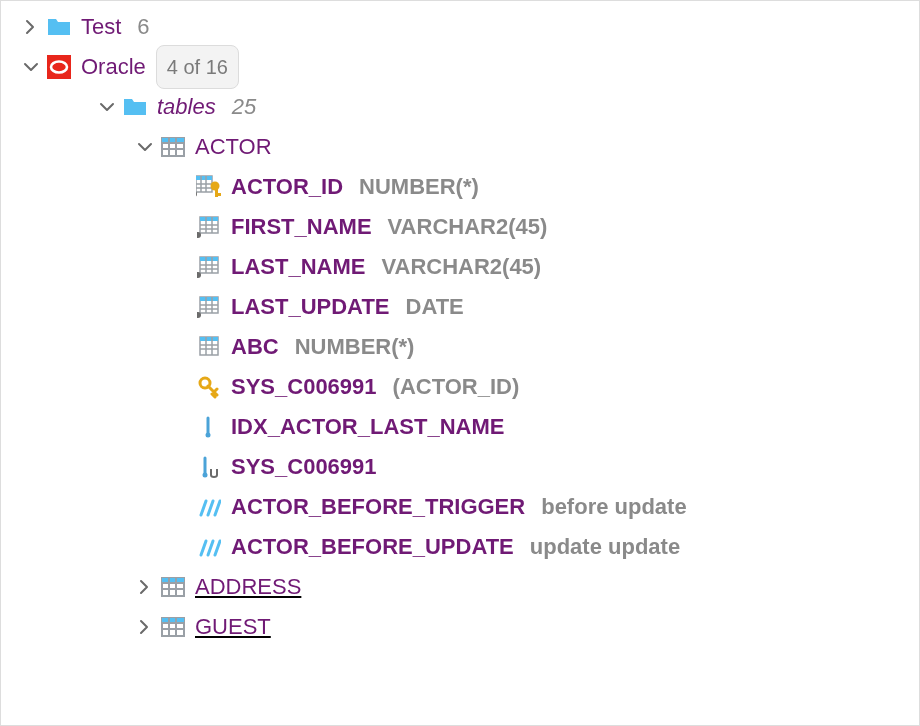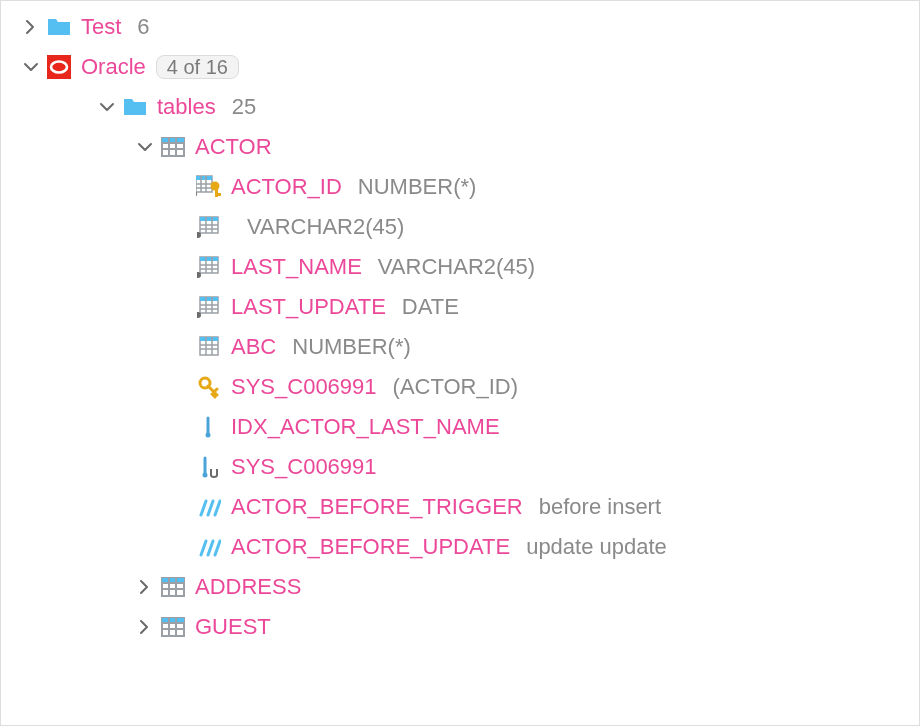--- a/index.html
+++ b/index.html
@@ -34,41 +34,41 @@
   .chev svg { display:block; }
   .ico {
     width: 28px;
     height: 28px;
     display: inline-flex;
     justify-content: center;
     align-items: center;
     margin-right: 8px;
     flex-shrink: 0;
   }
-  .label { color: #ec4899; }
+  .label { color: #701a75; }
   .meta { color: #8a8a8a; margin-left: 16px; }
   .badge {
     display: inline-flex;
     align-items: center;
     background: #f3f3f3;
     border: 1px solid #dcdcdc;
     border-radius: 8px;
     padding: 0px 10px;
     color: #7a7a7a;
     margin-left: 10px;
     font-size: 20px;
-    height: 24px;
+    height: 44px;
   }
   
   .d0 { padding-left: 12px; }
   .d1 { padding-left: 50px; }
-  .d2 { padding-left: 88px; }
+  .d2 { padding-left: 88px; font-style: italic; }
   .d3 { padding-left: 126px; }
-  .d4 { padding-left: 190px; } 
-  .d3-table { padding-left: 126px; }
+  .d4 { padding-left: 190px; font-weight: bold; } 
+  .d3-table { padding-left: 126px; text-decoration: underline; }
 </style>
 </head>
 <body>
 
 <svg width="0" height="0" style="position:absolute">
   <defs>
     <g id="i-chev-right">
         <path d="M4 2 L10 8 L4 14" fill="none" stroke="#6a6a6a" stroke-width="2" stroke-linecap="round" stroke-linejoin="round"></path>
       </g>
     <g id="i-chev-down">
@@ -226,20 +226,21 @@
     <span class="label">ACTOR_ID</span>
     <span class="meta">NUMBER(*)</span>
   </div>
 
   <div class="row d4">
     <span class="ico">
         <svg width="24" height="24">
           <use href="#i-col-nn"></use>
         </svg>
       </span>
+    <span class="label">FIRST_NAME</span>
     <span class="meta">VARCHAR2(45)</span>
   </div>
 
   <div class="row d4">
     <span class="ico">
         <svg width="24" height="24">
           <use href="#i-col-nn"></use>
         </svg>
       </span>
     <span class="label">LAST_NAME</span>
@@ -294,21 +295,21 @@
     <span class="label">SYS_C006991</span>
   </div>
 
   <div class="row d4">
     <span class="ico">
         <svg width="24" height="24">
           <use href="#i-trigger"></use>
         </svg>
       </span>
     <span class="label">ACTOR_BEFORE_TRIGGER</span>
-    <span class="meta">before insert</span>
+    <span class="meta">before update</span>
   </div>
 
   <div class="row d4">
     <span class="ico">
         <svg width="24" height="24">
           <use href="#i-trigger"></use>
         </svg>
       </span>
     <span class="label">ACTOR_BEFORE_UPDATE</span>
     <span class="meta">update update</span>

